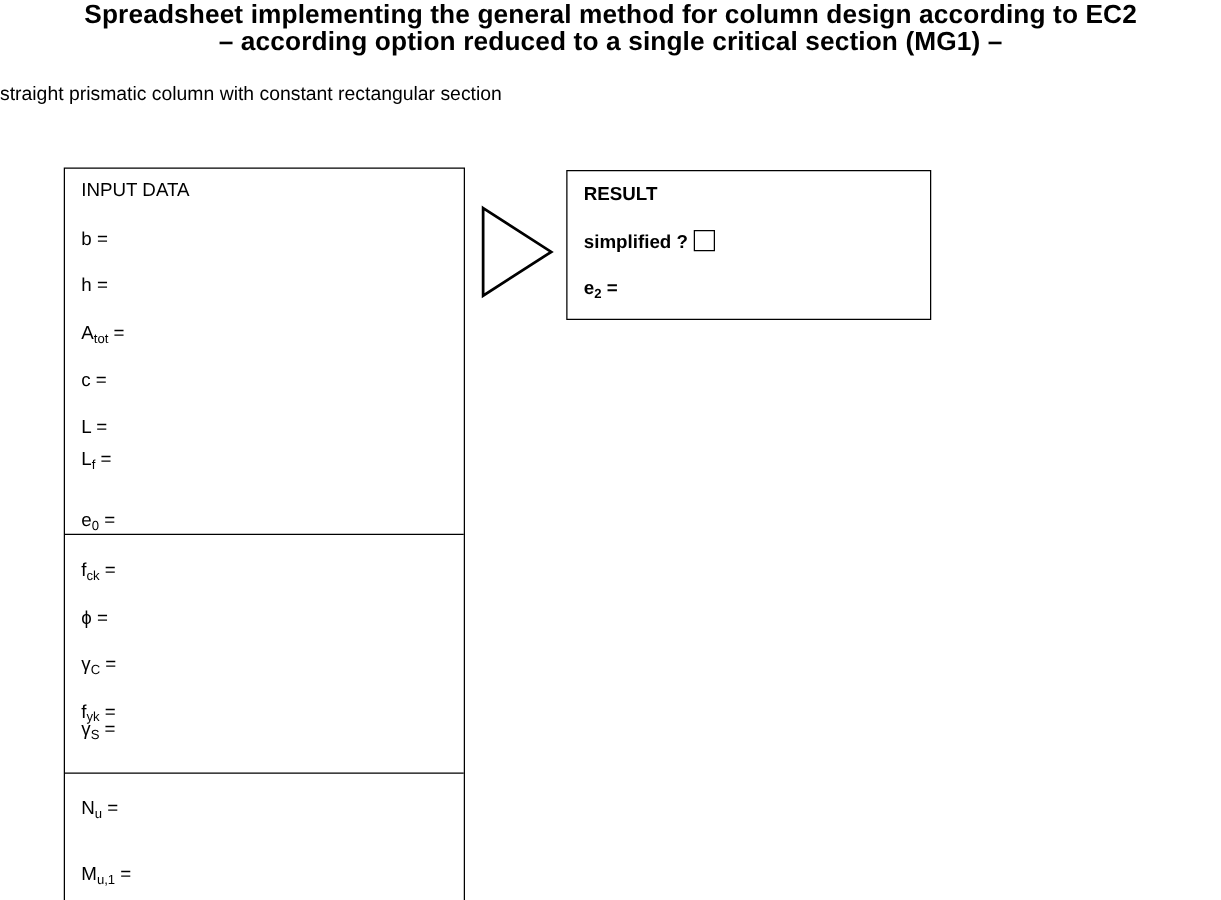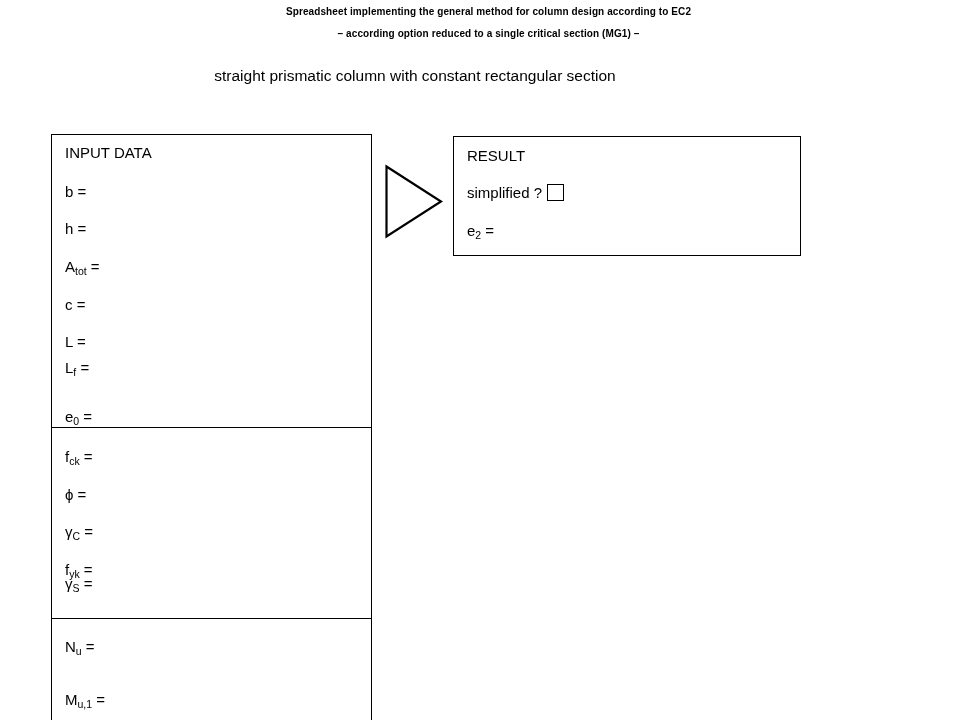--- a/index.html
+++ b/index.html
@@ -17,33 +17,33 @@
   }
 
   .title-block {
     position: absolute;
     left: 0;
     top: 0;
     width: 977px;
     text-align: center;
   }
   .title-line {
-    font-size: 10px;
+    font-size: 21px;
     font-weight: bold;
     line-height: 22px;
     letter-spacing: 0.1px;
   }
   .title-line.first { margin-top: 1px; }
 
   .subtitle-block {
     position: absolute;
     left: 0;
     top: 65px;
     width: 830px;
-    text-align: center;
+    text-align: left;
   }
   .subtitle-line {
     font-size: 15.5px;
     line-height: 22px;
   }
 
   .panel {
     position: absolute;
     border: 1.6px solid #000000;
     background: #ffffff;
@@ -52,22 +52,23 @@
 
   #input-panel {
     left: 51px;
     top: 134px;
     width: 321px;
     height: 658px;
   }
   #result-panel {
     left: 453px;
     top: 136px;
-    width: 348px;
+    width: 292px;
     height: 120px;
+    font-weight: bold;
   }
 
   .panel-heading {
     position: absolute;
     font-size: 15px;
     line-height: 18px;
     white-space: nowrap;
   }
   #input-heading { left: 13px; top: 9px; }
   #result-heading { left: 13px; top: 10px; }

